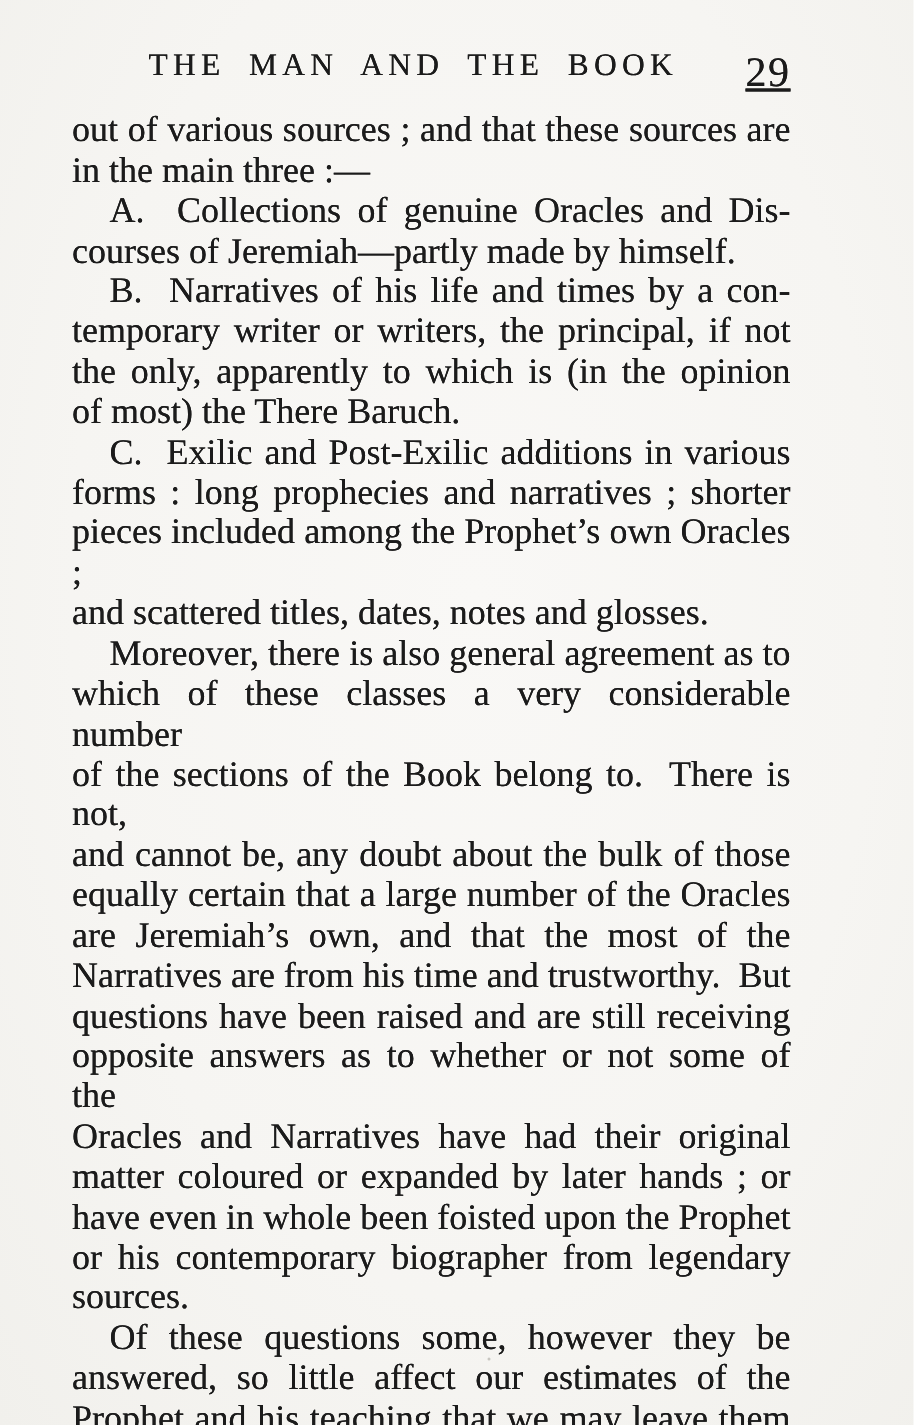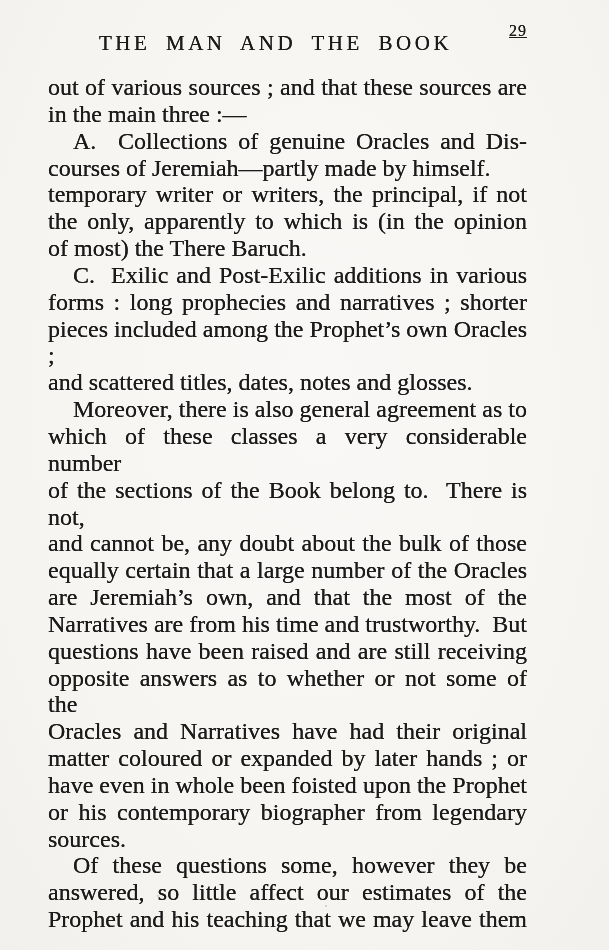--- a/index.html
+++ b/index.html
@@ -19,23 +19,23 @@
     width: 455px;
     text-align: center;
     font-size: 21px;
     letter-spacing: 3.5px;
     word-spacing: 7px;
     white-space: nowrap;
     text-shadow: 0 0 0.4px currentColor;
   }
   .folio {
     position: absolute;
-    top: 22px;
+    top: 33px;
     right: 82px;
-    font-size: 16px;
+    font-size: 28px;
     letter-spacing: 1px;
     text-shadow: 0 0 0.4px currentColor;
     text-decoration: underline;
   }
   .page-body {
     position: absolute;
     top: 74px;
     left: 48px;
     width: 479px;
   }
@@ -61,20 +61,21 @@
   <div class="page-body">
       <div class="para">
         <div class="line">out of various sources ; and that these sources are</div>
         <div class="line line-last">in the main three :—</div>
       </div>
       <div class="para">
         <div class="line line-indent">A.&nbsp; Collections of genuine Oracles and Dis-</div>
         <div class="line line-last">courses of Jeremiah—partly made by himself.</div>
       </div>
       <div class="para">
+        <div class="line line-indent">B.&nbsp; Narratives of his life and times by a con-</div>
         <div class="line">temporary writer or writers, the principal, if not</div>
         <div class="line">the only, apparently to which is (in the opinion</div>
         <div class="line line-last">of most) the There Baruch.</div>
       </div>
       <div class="para">
         <div class="line line-indent">C.&nbsp; Exilic and Post-Exilic additions in various</div>
         <div class="line">forms : long prophecies and narratives ; shorter</div>
         <div class="line">pieces included among the Prophet’s own Oracles ;</div>
         <div class="line line-last">and scattered titles, dates, notes and glosses.</div>
       </div>

